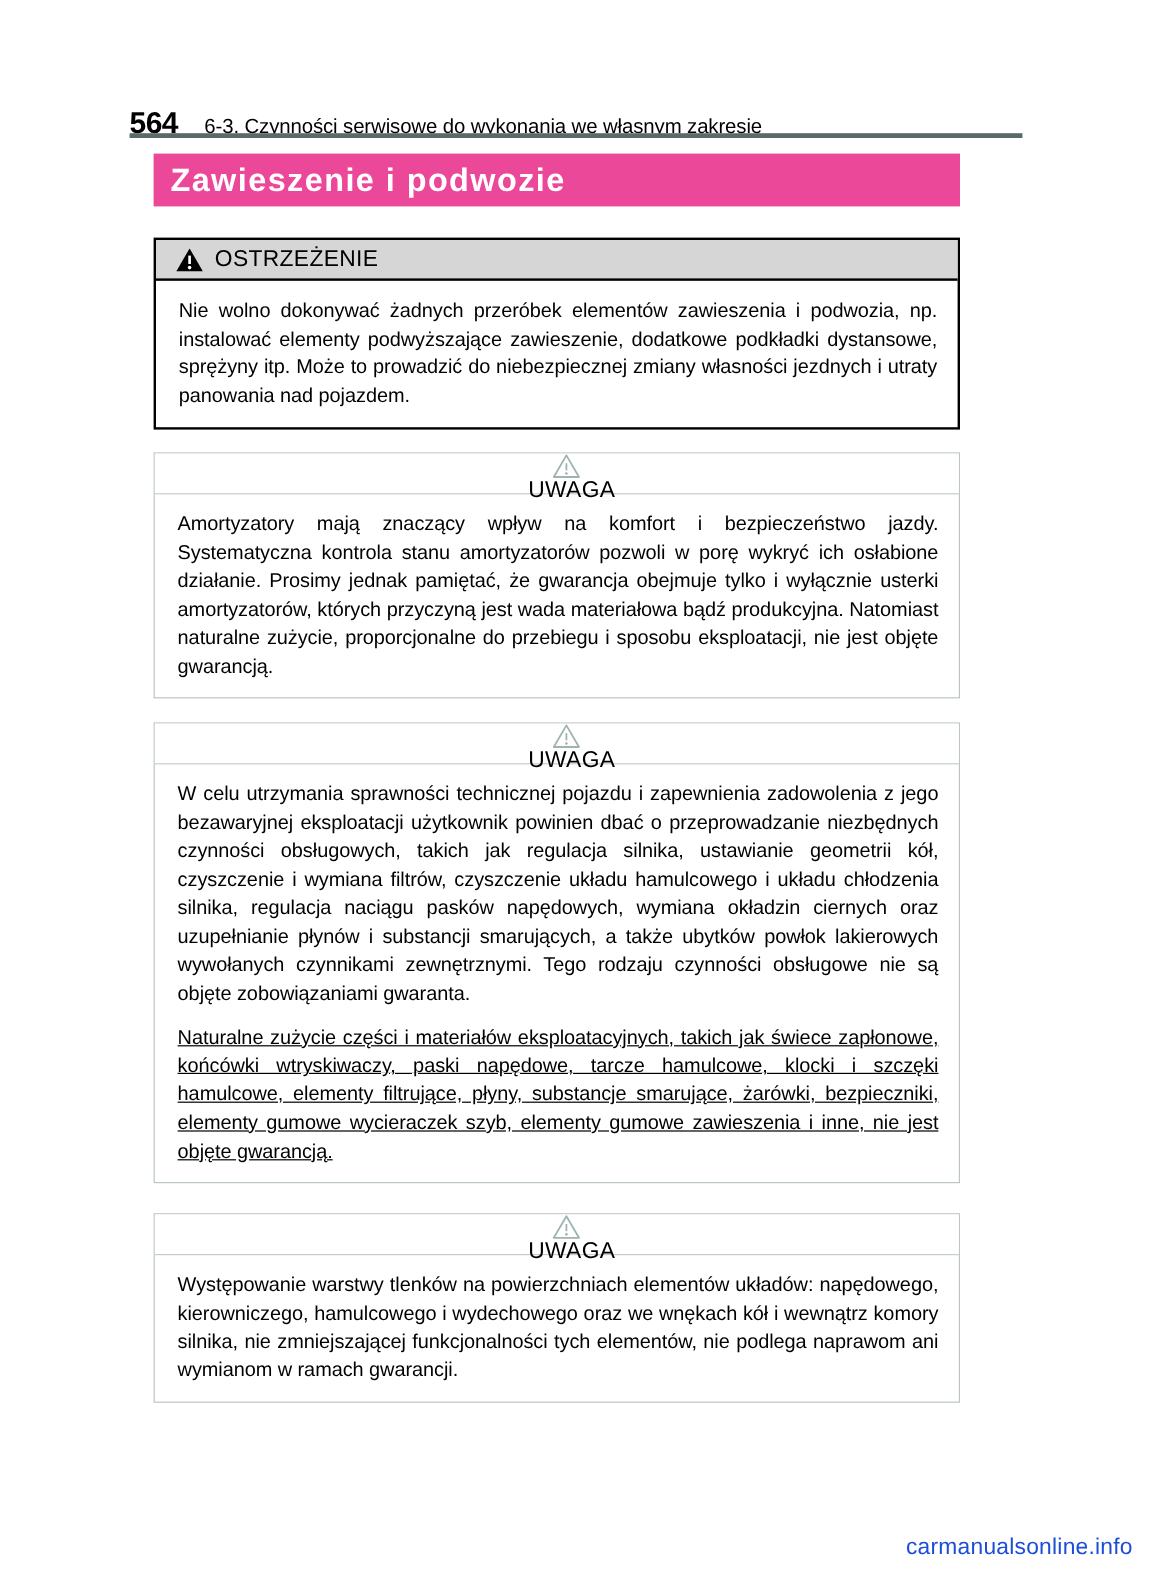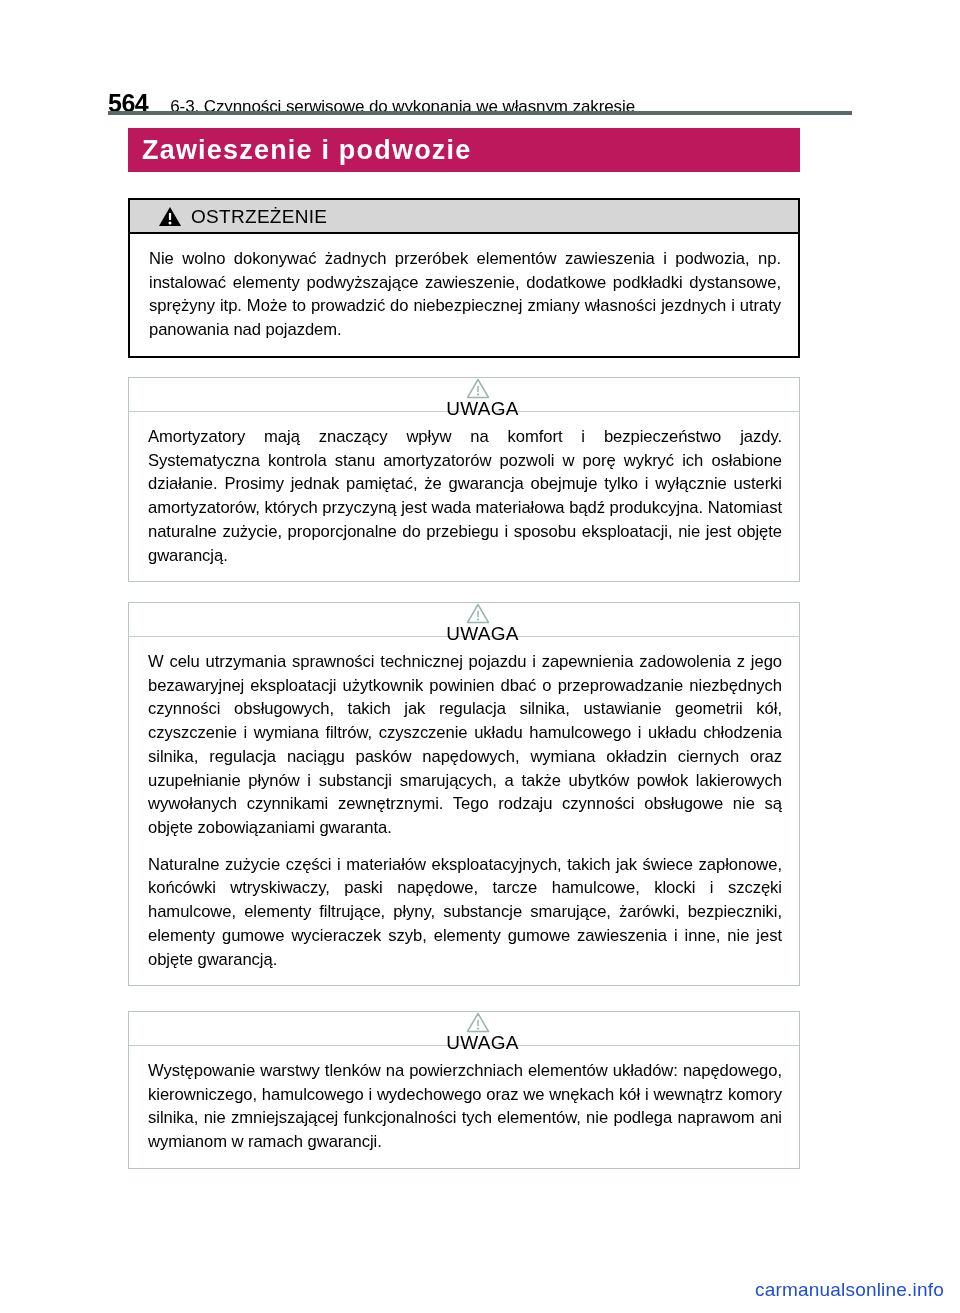--- a/index.html
+++ b/index.html
@@ -55,21 +55,21 @@
     background: #5a6a68;
   }
 
   
   .section-banner {
     position: absolute;
     left: 128px;
     top: 128px;
     width: 672px;
     height: 44px;
-    background: #be185d;
+    background: #ec4899;
     display: flex;
     align-items: center;
   }
   .section-banner-text {
     color: #ffffff;
     font-size: 27px;
     font-weight: bold;
     letter-spacing: 1.2px;
     padding-left: 14px;
   }
@@ -87,21 +87,21 @@
   }
   .notice.caution {
     border: 1px solid #b9c6c4;
   }
 
   .notice-head {
     display: flex;
     align-items: center;
     box-sizing: border-box;
     height: 34px;
-    padding-left: 28px;
+    padding-left: 16px;
   }
   .notice.warning .notice-head {
     background: #d6d6d6;
     border-bottom: 2px solid #000000;
   }
   .notice.caution .notice-head {
     background: #ffffff;
     border-bottom: 1px solid #c3cfcd;
     flex-direction: column;
   }
@@ -126,20 +126,21 @@
   .notice-body p {
     margin: 0;
     font-size: 16.6px;
     line-height: 1.43;
     text-align: justify;
     text-justify: inter-word;
     letter-spacing: -0.05px;
   }
   .notice-body p + p {
     margin-top: 13px;
+    text-decoration: underline;
   }
   .notice-body p:last-child {
     text-align: left;
   }
   .notice-body p.justify-all {
     text-align: justify;
   }
 
   
   #notice-warning   { top: 198px; }

